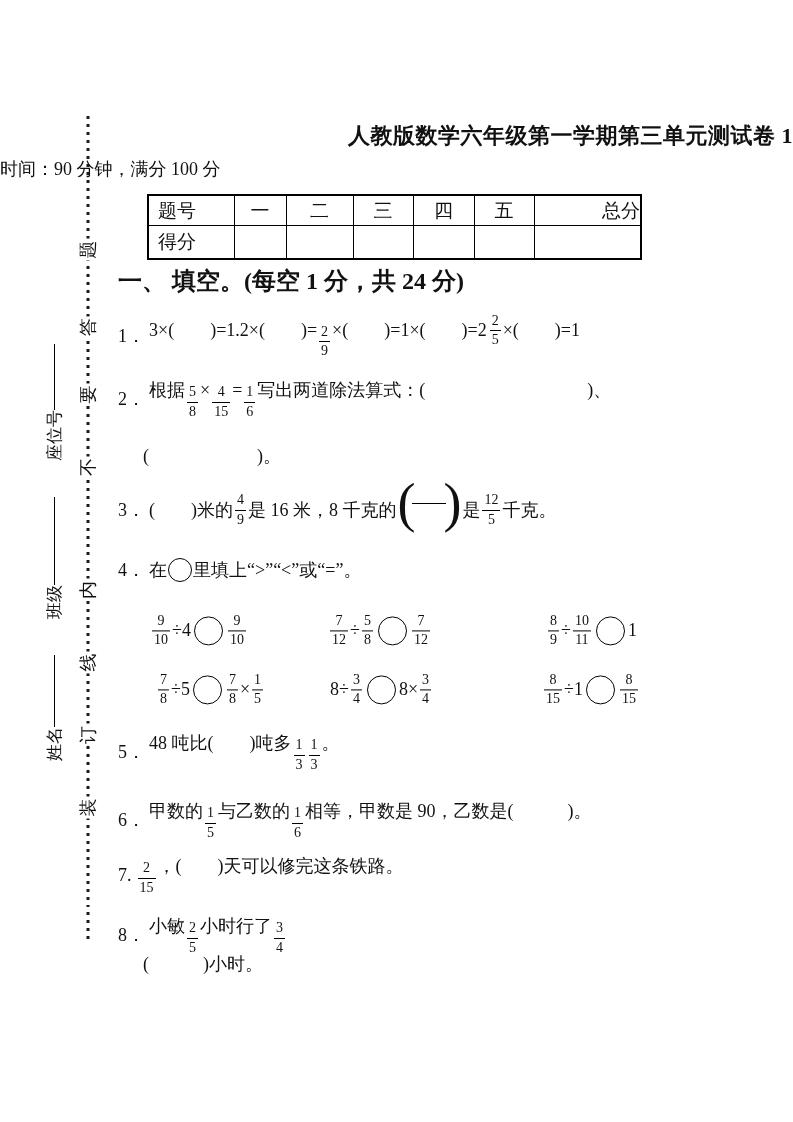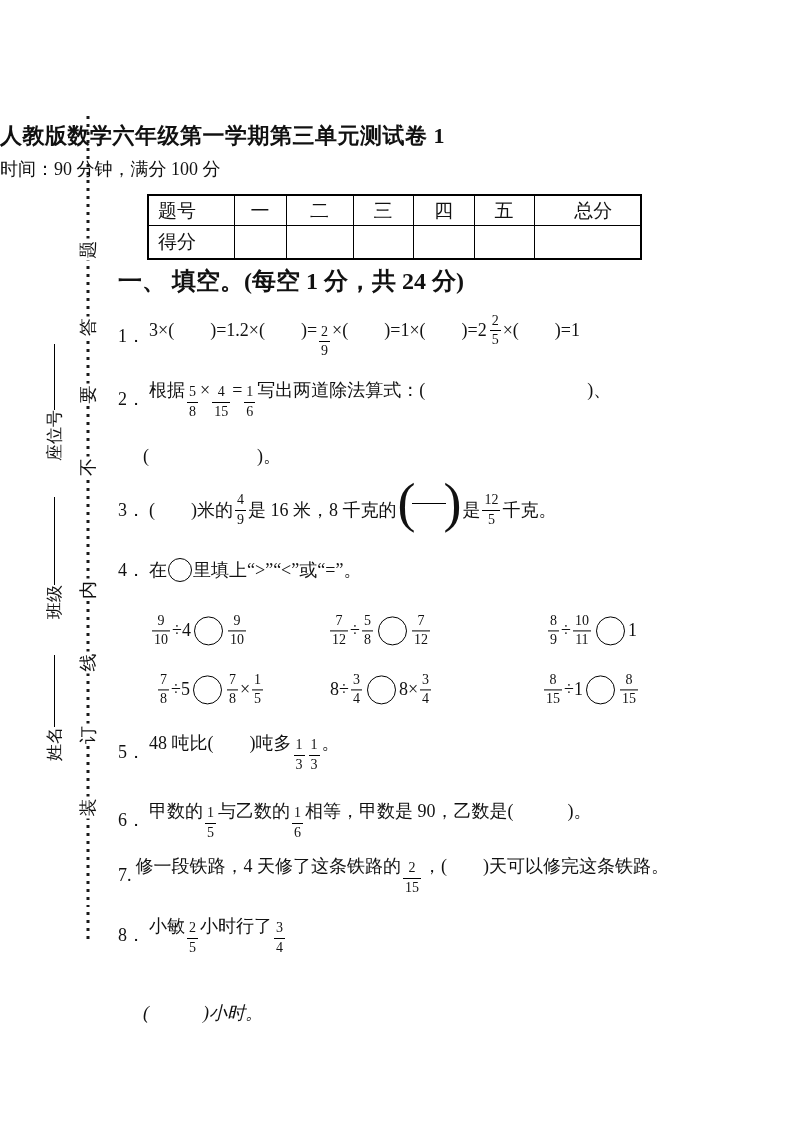--- a/index.html
+++ b/index.html
@@ -12,33 +12,33 @@
   .lbl-group{display:inline-flex;align-items:center;margin-right:36px;}
   .ul{height:0;border-top:1.2px solid #000;align-self:center;display:inline-block;}
   .ul1{width:72px;}.ul2{width:88px;}.ul3{width:66px;}
   .binding-line{position:absolute;left:-326px;top:514px;width:827px;height:24px;
     transform:rotate(-90deg);display:flex;align-items:center;}
   .dots{height:3px;flex-basis:0;align-self:center;
     background:repeating-linear-gradient(to right,#1a1a1a 0 3px,transparent 3px 8px);}
   .bchar{font-size:18px;margin:0 2px;line-height:1;}
 
   
-  .title{position:absolute;left:0;right:0;top:121px;text-align:left;
+  .title{position:absolute;left:0;right:0;top:121px;text-align:right;
          font-size:22px;font-weight:bold;letter-spacing:.5px;}
   .subtitle{position:absolute;left:0;right:0;top:157px;text-align:left;font-size:18px;}
 
   
   .score-table{position:absolute;left:147px;top:194px;border-collapse:collapse;
     border:2px solid #000;table-layout:fixed;}
   .score-table td{border:1px solid #000;font-size:19px;padding:0;}
   .score-table tr:first-child td{height:29px;}
   .score-table tr:last-child td{height:32px;}
   td.c-first{padding-left:9px;text-align:left;}
   td.c-mid{text-align:center;}
-  td.c-last{padding-left:12px;text-align:center;}
+  td.c-last{padding-left:12px;text-align:right;}
 
   .section-heading{position:absolute;left:118px;top:265px;font-size:24px;font-weight:bold;}
 
   
   .q{position:absolute;left:118px;display:flex;align-items:center;
      white-space:nowrap;font-size:18px;}
   .q .qno{margin-right:4px;}
   .q-indent{left:143px;}
   .trun{display:inline-block;}
 
@@ -330,36 +330,36 @@
           <span class="fd">5</span>
         </span><span class="trun">与乙数的</span><span class="frac">
           <span class="fn">1</span>
           <span class="bar"></span>
           <span class="fd">6</span>
         </span><span class="trun">相等，甲数是 90，乙数是(　　　)。</span></span>
   </div>
 
   <div class="q" style="top:849px;height:52px;">
     <span class="qno">7.</span>
-    <span><span class="trun">修一段铁路，4 天修了这条铁路的</span><span class="frac">
+    <span><span class="frac">
           <span class="fn">2</span>
           <span class="bar"></span>
           <span class="fd">15</span>
         </span><span class="trun">，(　　)天可以修完这条铁路。</span></span>
   </div>
 
   <div class="q" style="top:909px;height:52px;">
     <span class="qno">8．</span>
     <span><span class="trun">小敏</span><span class="frac">
           <span class="fn">2</span>
           <span class="bar"></span>
           <span class="fd">5</span>
         </span><span class="trun">小时行了</span><span class="frac">
           <span class="fn">3</span>
           <span class="bar"></span>
           <span class="fd">4</span>
         </span></span>
   </div>
-  <div class="q q-indent" style="top:998px;height:30px;font-style:italic;">
+  <div class="q q-indent" style="top:949px;height:30px;">
     <span><span class="trun">(　　　)小时。</span></span>
   </div>
 
 </div>
 
 </body></html>

